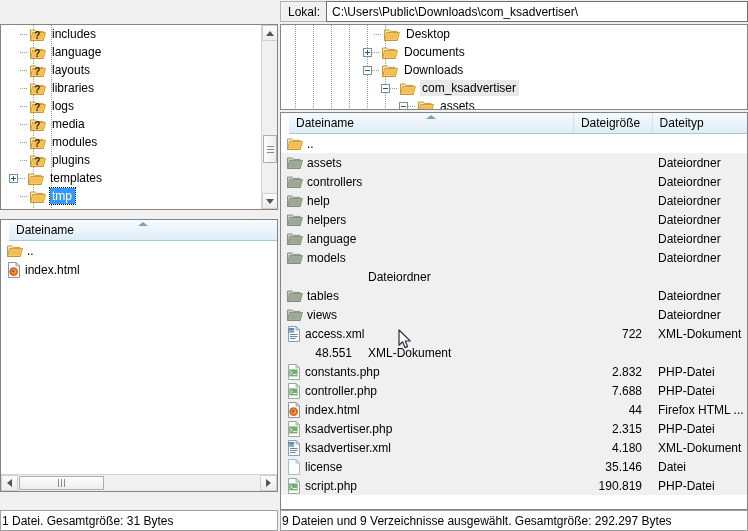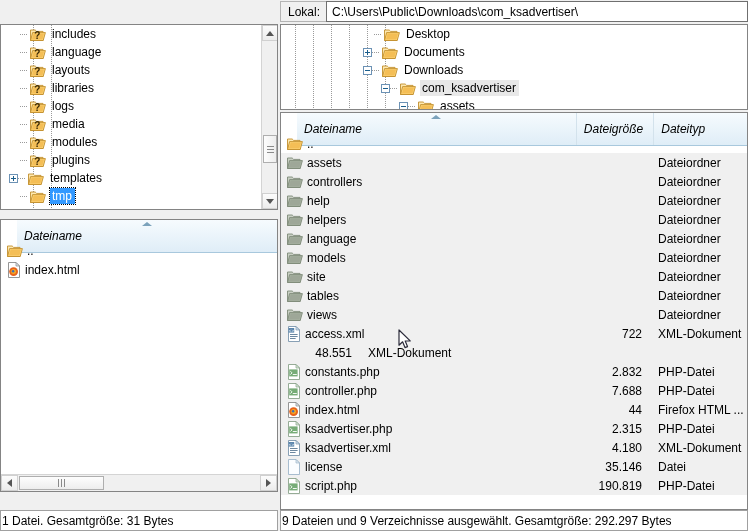--- a/index.html
+++ b/index.html
@@ -150,25 +150,24 @@
     background: linear-gradient(#fdfdfd,#ededed);
     border: 1px solid #aeaeae;
     display: flex; align-items: center; justify-content: center;
   }
 
   
   .list-panel { position: absolute; background: #fff; border: 1px solid #848484; overflow: hidden; }
   #left-list { left: 0; top: 219px; width: 278px; height: 273px; }
 
   .hdr-row {
-    position: absolute; left: 16px; right: 0; top: 0; height: 33px;
+    position: absolute; left: 8px; right: 0; top: 0; height: 21px;
     display: flex;
     background: linear-gradient(#f4fafd,#e2eff8);
     border-bottom: 1px solid #a8c8dd;
-    font-style: italic;
   }
   .hdr-cell {
     position: relative;
     display: flex; align-items: center;
     padding-left: 7px;
     font-size: 12px;
     border-right: 1px solid #d3e2ec;
     background: linear-gradient(#f6fbfe,#dfedf7);
     overflow: hidden;
     white-space: nowrap;
@@ -654,30 +653,20 @@
                   <path d="M2.6,4.6 L15.4,4.6 L13.2,12.5 L0.6,12.5 Z" fill="#aab4a4" stroke="#7e8a78" stroke-width="0.9"></path>
                   <path d="M3.6,5.6 L14.1,5.6 L12.4,11.6 L1.9,11.6 Z" fill="#9aa394" opacity="0.75"></path>
                 </svg>
               </span>
               <span>models</span>
             </div>
             <div class="lsize" style="width: 80px;"></div>
             <div class="ltype" style="width: 96px;">Dateiordner</div>
           </div>
           <div class="lrow sel">
-            <div class="lname" style="width: 290px;">
-              <span class="ico folder">
-                <svg width="16" height="13" viewBox="0 0 16 13">
-                  <path d="M0.5,2.0 L5.2,2.0 L6.6,3.4 L13.0,3.4 L13.0,12.5 L0.5,12.5 Z" fill="#c9cfc4" stroke="#7e8a78" stroke-width="0.9"></path>
-                  <path d="M2.6,4.6 L15.4,4.6 L13.2,12.5 L0.6,12.5 Z" fill="#aab4a4" stroke="#7e8a78" stroke-width="0.9"></path>
-                  <path d="M3.6,5.6 L14.1,5.6 L12.4,11.6 L1.9,11.6 Z" fill="#9aa394" opacity="0.75"></path>
-                </svg>
-              </span>
-              <span>site</span>
-            </div>
             <div class="lsize" style="width: 80px;"></div>
             <div class="ltype" style="width: 96px;">Dateiordner</div>
           </div>
           <div class="lrow sel">
             <div class="lname" style="width: 290px;">
               <span class="ico folder">
                 <svg width="16" height="13" viewBox="0 0 16 13">
                   <path d="M0.5,2.0 L5.2,2.0 L6.6,3.4 L13.0,3.4 L13.0,12.5 L0.5,12.5 Z" fill="#c9cfc4" stroke="#7e8a78" stroke-width="0.9"></path>
                   <path d="M2.6,4.6 L15.4,4.6 L13.2,12.5 L0.6,12.5 Z" fill="#aab4a4" stroke="#7e8a78" stroke-width="0.9"></path>
                   <path d="M3.6,5.6 L14.1,5.6 L12.4,11.6 L1.9,11.6 Z" fill="#9aa394" opacity="0.75"></path>

